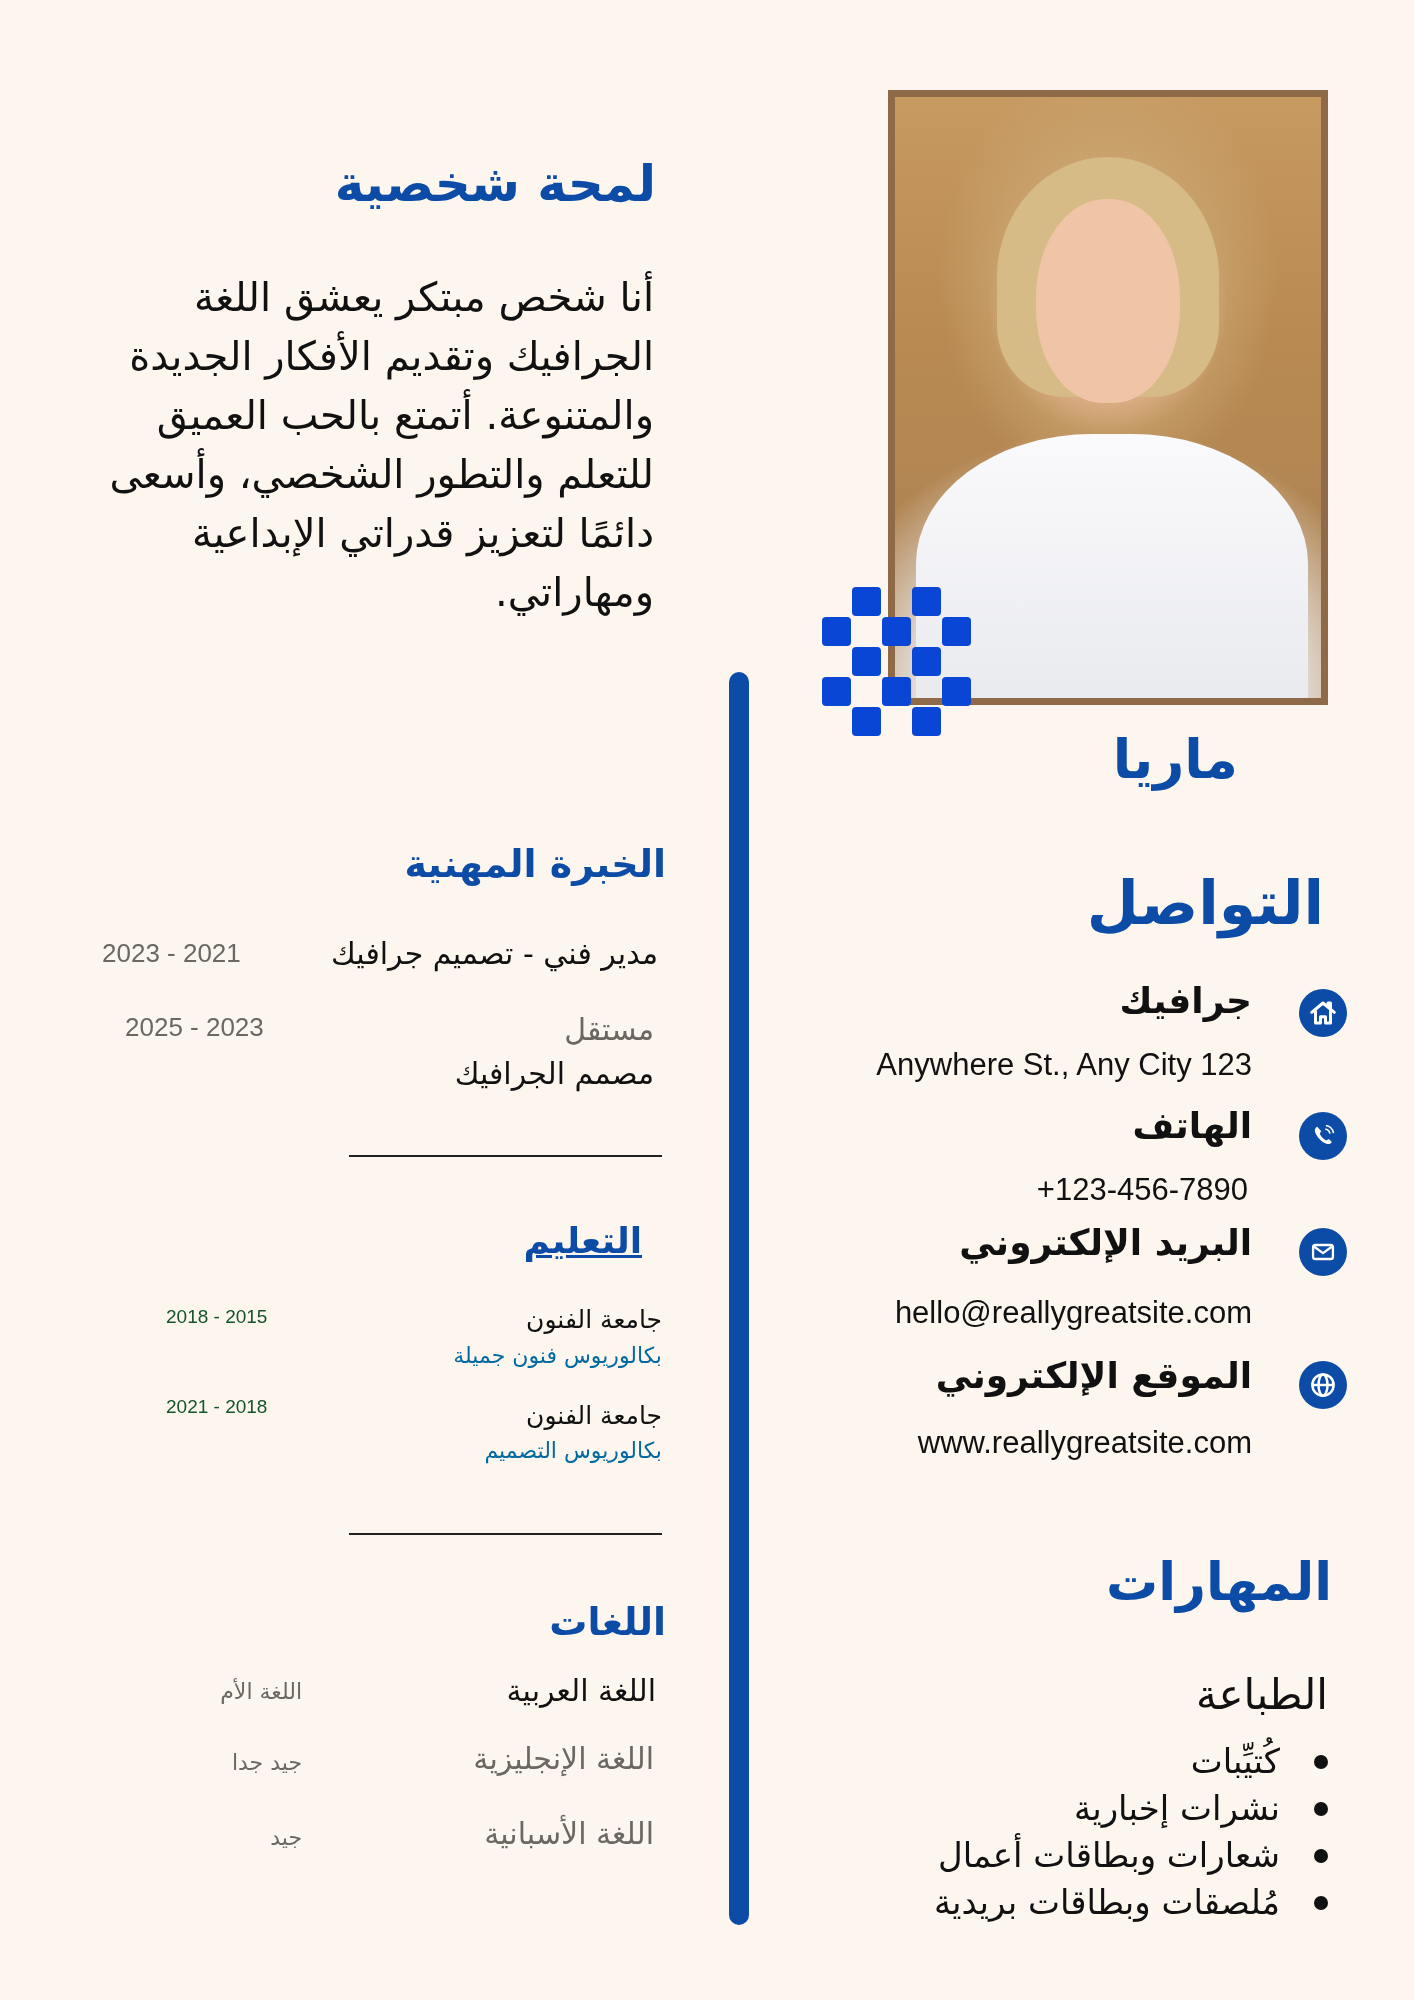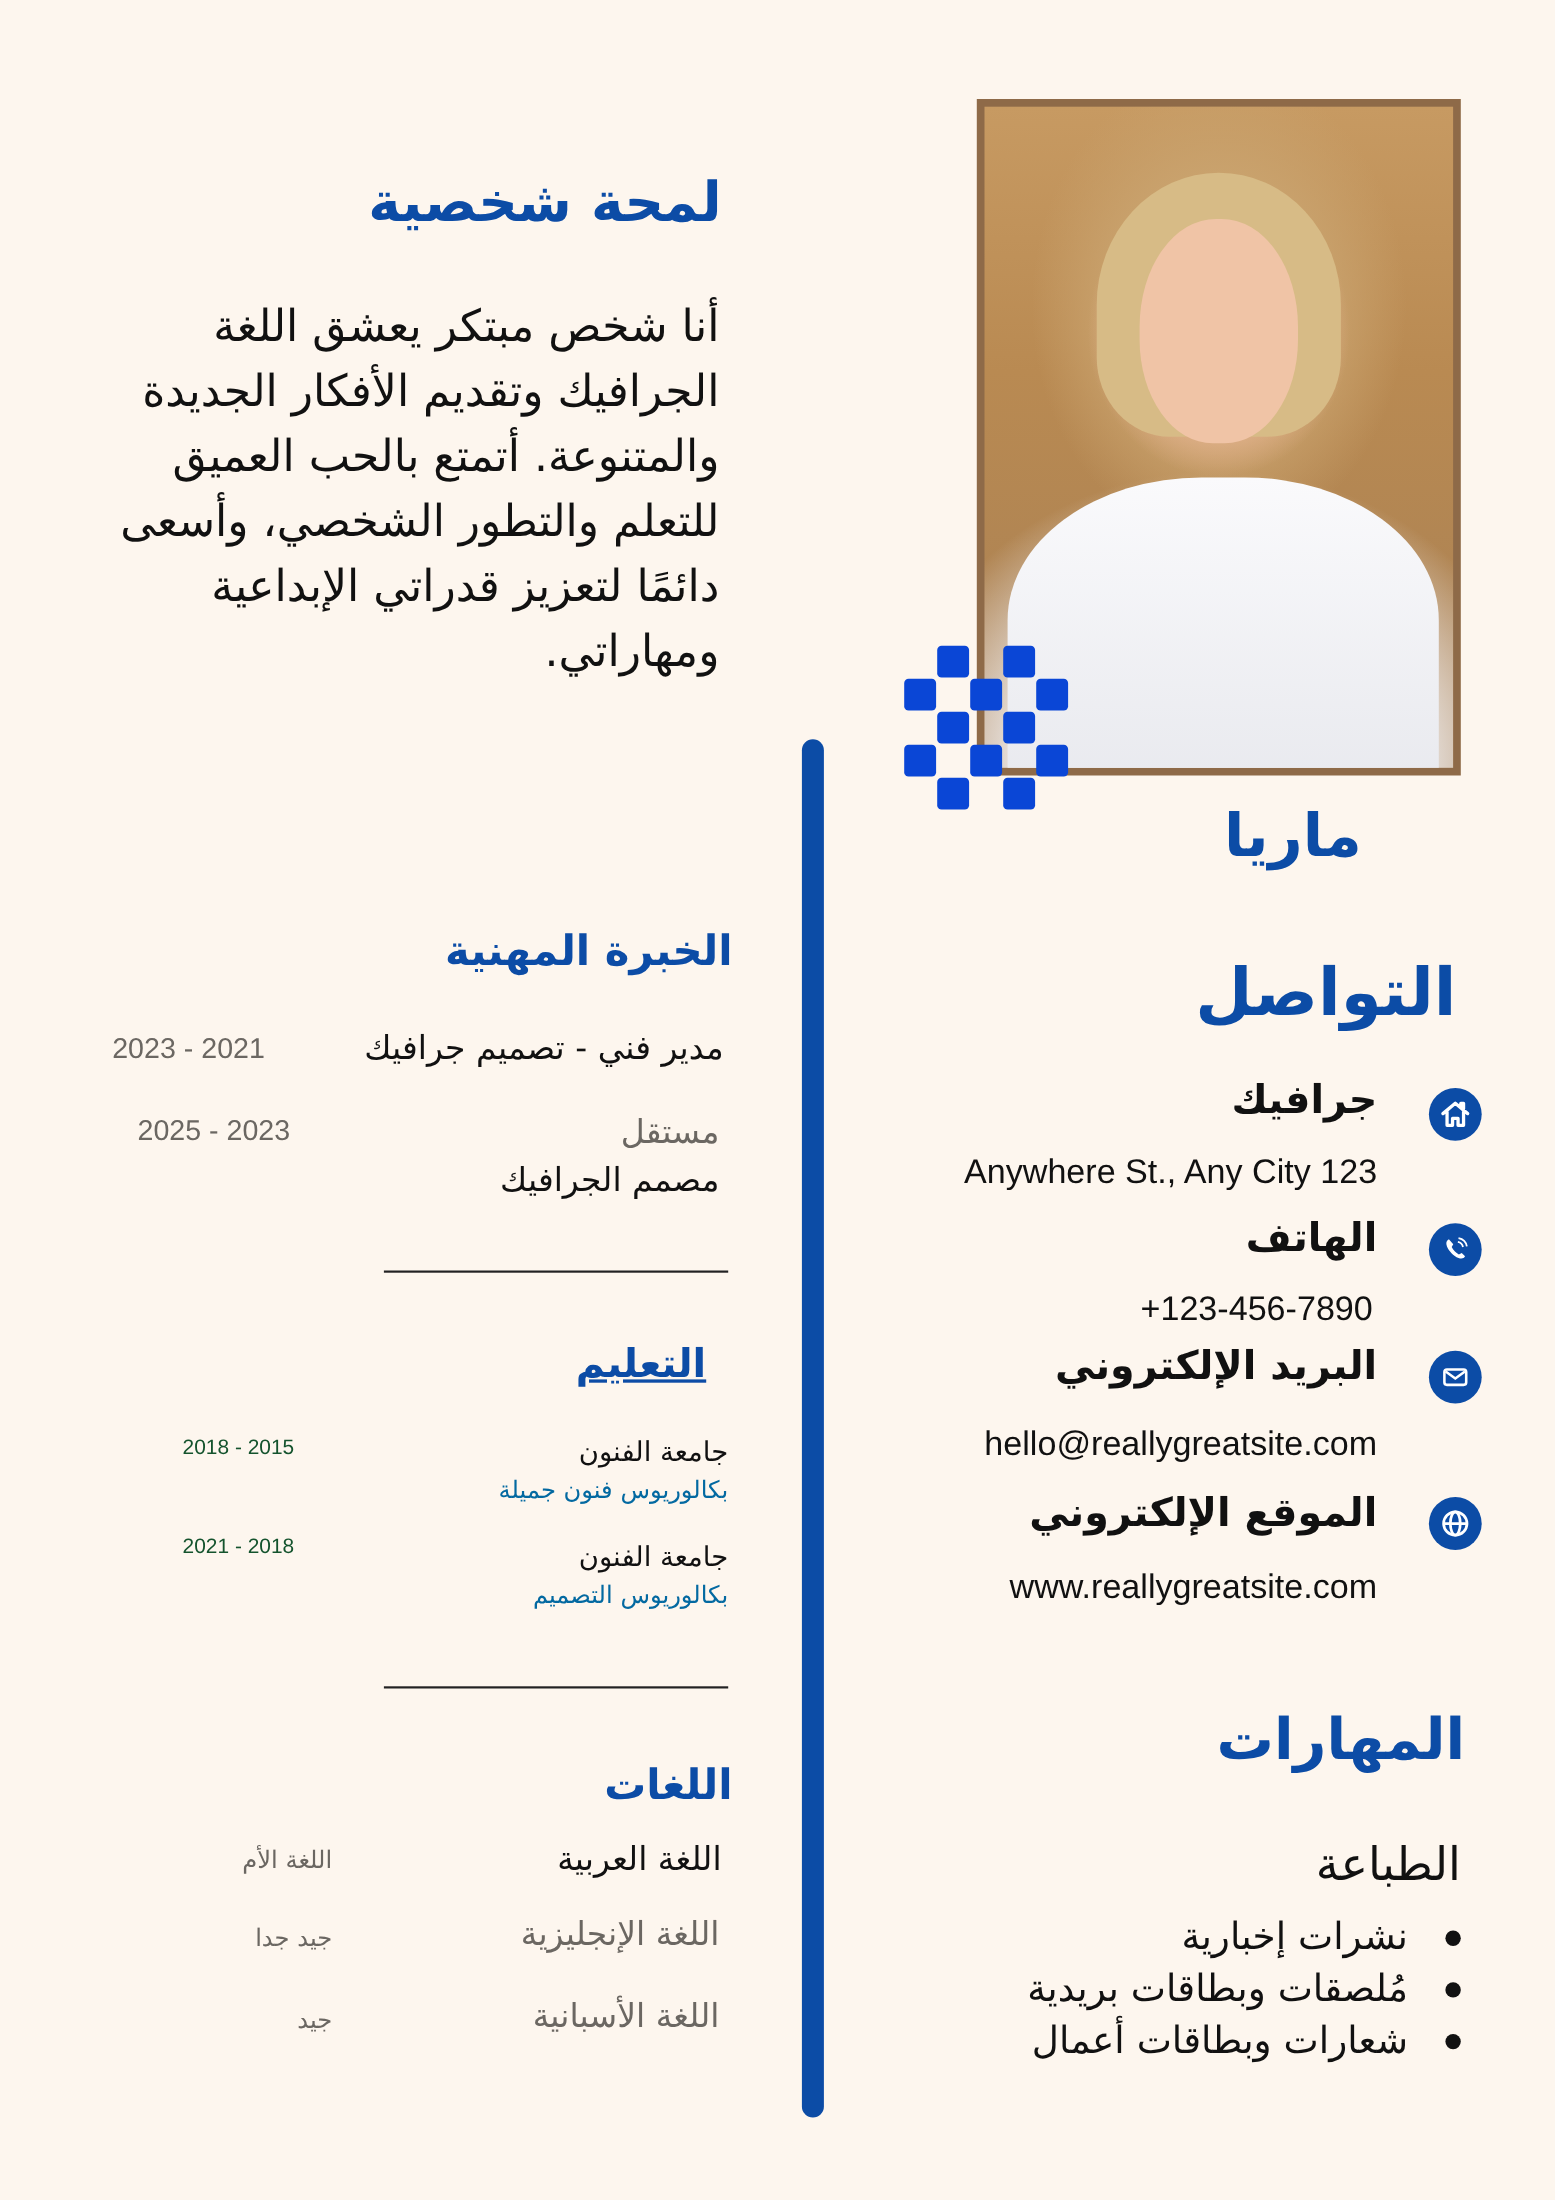--- a/index.html
+++ b/index.html
@@ -183,29 +183,33 @@
     </svg>
 </div>
 <div class="contact-label rtl" style="right:162px;top:1355px">الموقع الإلكتروني</div>
 <div class="contact-value" style="right:162px;top:1425px">www.reallygreatsite.com</div>
 
 <h2 id="skills-title" class="abs rtl blue-head">المهارات</h2>
 <div id="skills-sub" class="abs rtl">الطباعة</div>
 <ul id="skills-list" class="abs">
   <li>
       <span class="dot"></span>
+      <span>كُتيِّبات</span>
+    </li>
+  <li>
+      <span class="dot"></span>
       <span>نشرات إخبارية</span>
     </li>
   <li>
       <span class="dot"></span>
+      <span>شعارات وبطاقات أعمال</span>
+    </li>
+  <li>
+      <span class="dot"></span>
       <span>مُلصقات وبطاقات بريدية</span>
-    </li>
-  <li>
-      <span class="dot"></span>
-      <span>شعارات وبطاقات أعمال</span>
     </li>
 </ul>
 
 <h2 id="exp-title" class="abs rtl blue-head">الخبرة المهنية</h2>
 <div class="exp-role rtl" style="right:756px;top:936px">مدير فني - تصميم جرافيك</div>
 <div class="exp-date" style="left:102px;top:938px">2023 - 2021</div>
 <div class="exp-role rtl" style="right:760px;top:1012px;color:#6b6762">مستقل</div>
 <div class="exp-role rtl" style="right:760px;top:1056px">مصمم الجرافيك</div>
 <div class="exp-date" style="left:125px;top:1012px">2025 - 2023</div>
 <div class="rule" style="left:349px;top:1155px;width:313px"></div>

